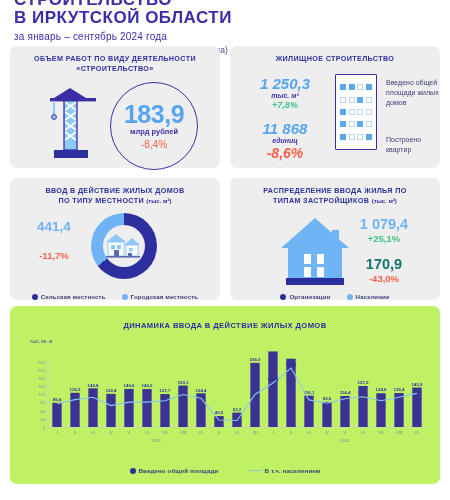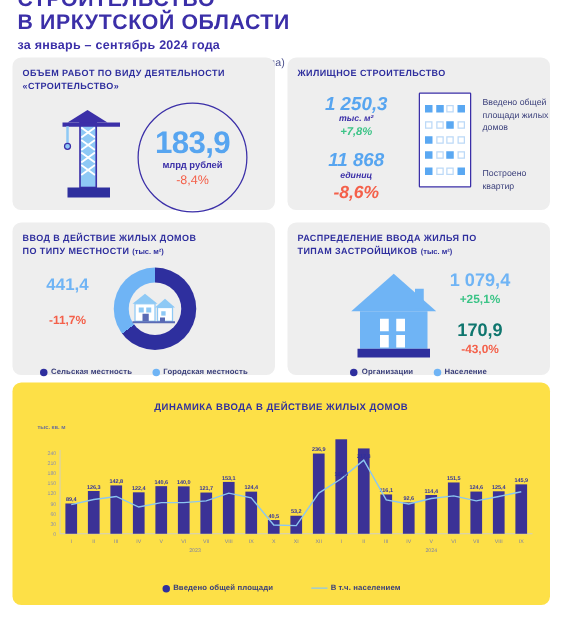--- a/index.html
+++ b/index.html
@@ -16,37 +16,37 @@
   .header{padding:0 14px;}
   .title-l1{
     font-size:17px;font-weight:bold;color:#3b2fa8;letter-spacing:.5px;
     line-height:17px;margin-top:-9px;
   }
   .title-l2{
     font-size:17px;font-weight:bold;color:#3b2fa8;letter-spacing:.5px;
     line-height:19px;
   }
   .subtitle{
-    font-size:10px;font-weight:bold;color:#3b2fa8;margin-top:4px;letter-spacing:.2px;
+    font-size:10px;font-weight:normal;color:#3b2fa8;margin-top:4px;letter-spacing:.2px;
   }
   .note{
     font-size:8.5px;color:#4a4f8c;margin-top:3px;letter-spacing:0;
   }
 
   
   .grid{
     position:absolute;left:10px;top:55px;width:430px;
     display:flex;flex-wrap:wrap;gap:10px;
   }
   .card{
     background:#eeeeee;border-radius:7px;width:210px;height:122px;
     position:relative;box-sizing:border-box;padding:8px 8px 6px 8px;
   }
   .card-title{
-    text-align:left;font-size:7.2px;font-weight:bold;color:#2f2f9e;
+    text-align:center;font-size:7.2px;font-weight:bold;color:#2f2f9e;
     letter-spacing:.35px;line-height:10px;
   }
   .card-title .unit{font-size:6px;font-weight:bold;letter-spacing:0;}
 
   
   .c1-body{position:relative;height:96px;}
   .crane{position:absolute;left:24px;top:14px;width:62px;height:76px;}
   .circle-badge{
     position:absolute;right:14px;top:8px;width:86px;height:86px;border-radius:50%;
     border:1.6px solid #3b2fa8;display:flex;flex-direction:column;
@@ -104,21 +104,21 @@
   .house{position:absolute;left:40px;top:10px;width:74px;height:72px;}
   .c4-right{position:absolute;right:6px;top:10px;width:84px;text-align:center;}
   .c4-num1{font-size:14.5px;font-weight:bold;color:#6fb4f5;line-height:16px;}
   .c4-pct1{font-size:9.5px;font-weight:bold;color:#3cc487;margin-top:1px;}
   .c4-num2{font-size:14.5px;font-weight:bold;color:#0f766e;line-height:16px;margin-top:12px;}
   .c4-pct2{font-size:9.5px;font-weight:bold;color:#f4604a;margin-top:1px;}
 
   
   .chart-card{
     position:absolute;left:10px;top:315px;width:430px;height:178px;
-    background:#fde047;border-radius:7px;box-sizing:border-box;
+    background:#bef264;border-radius:7px;box-sizing:border-box;
   }
   .chart-title{
     text-align:center;font-size:7.6px;font-weight:bold;color:#2f2f9e;
     letter-spacing:.4px;padding-top:15px;
   }
   .chart-unit{position:absolute;left:20px;top:33px;font-size:4.6px;color:#6b6f99;font-weight:bold;}
   .plot{position:absolute;left:16px;top:40px;width:404px;height:105px;}
   .chart-legend{
     position:absolute;left:0;right:0;bottom:10px;display:flex;justify-content:center;gap:30px;
   }

